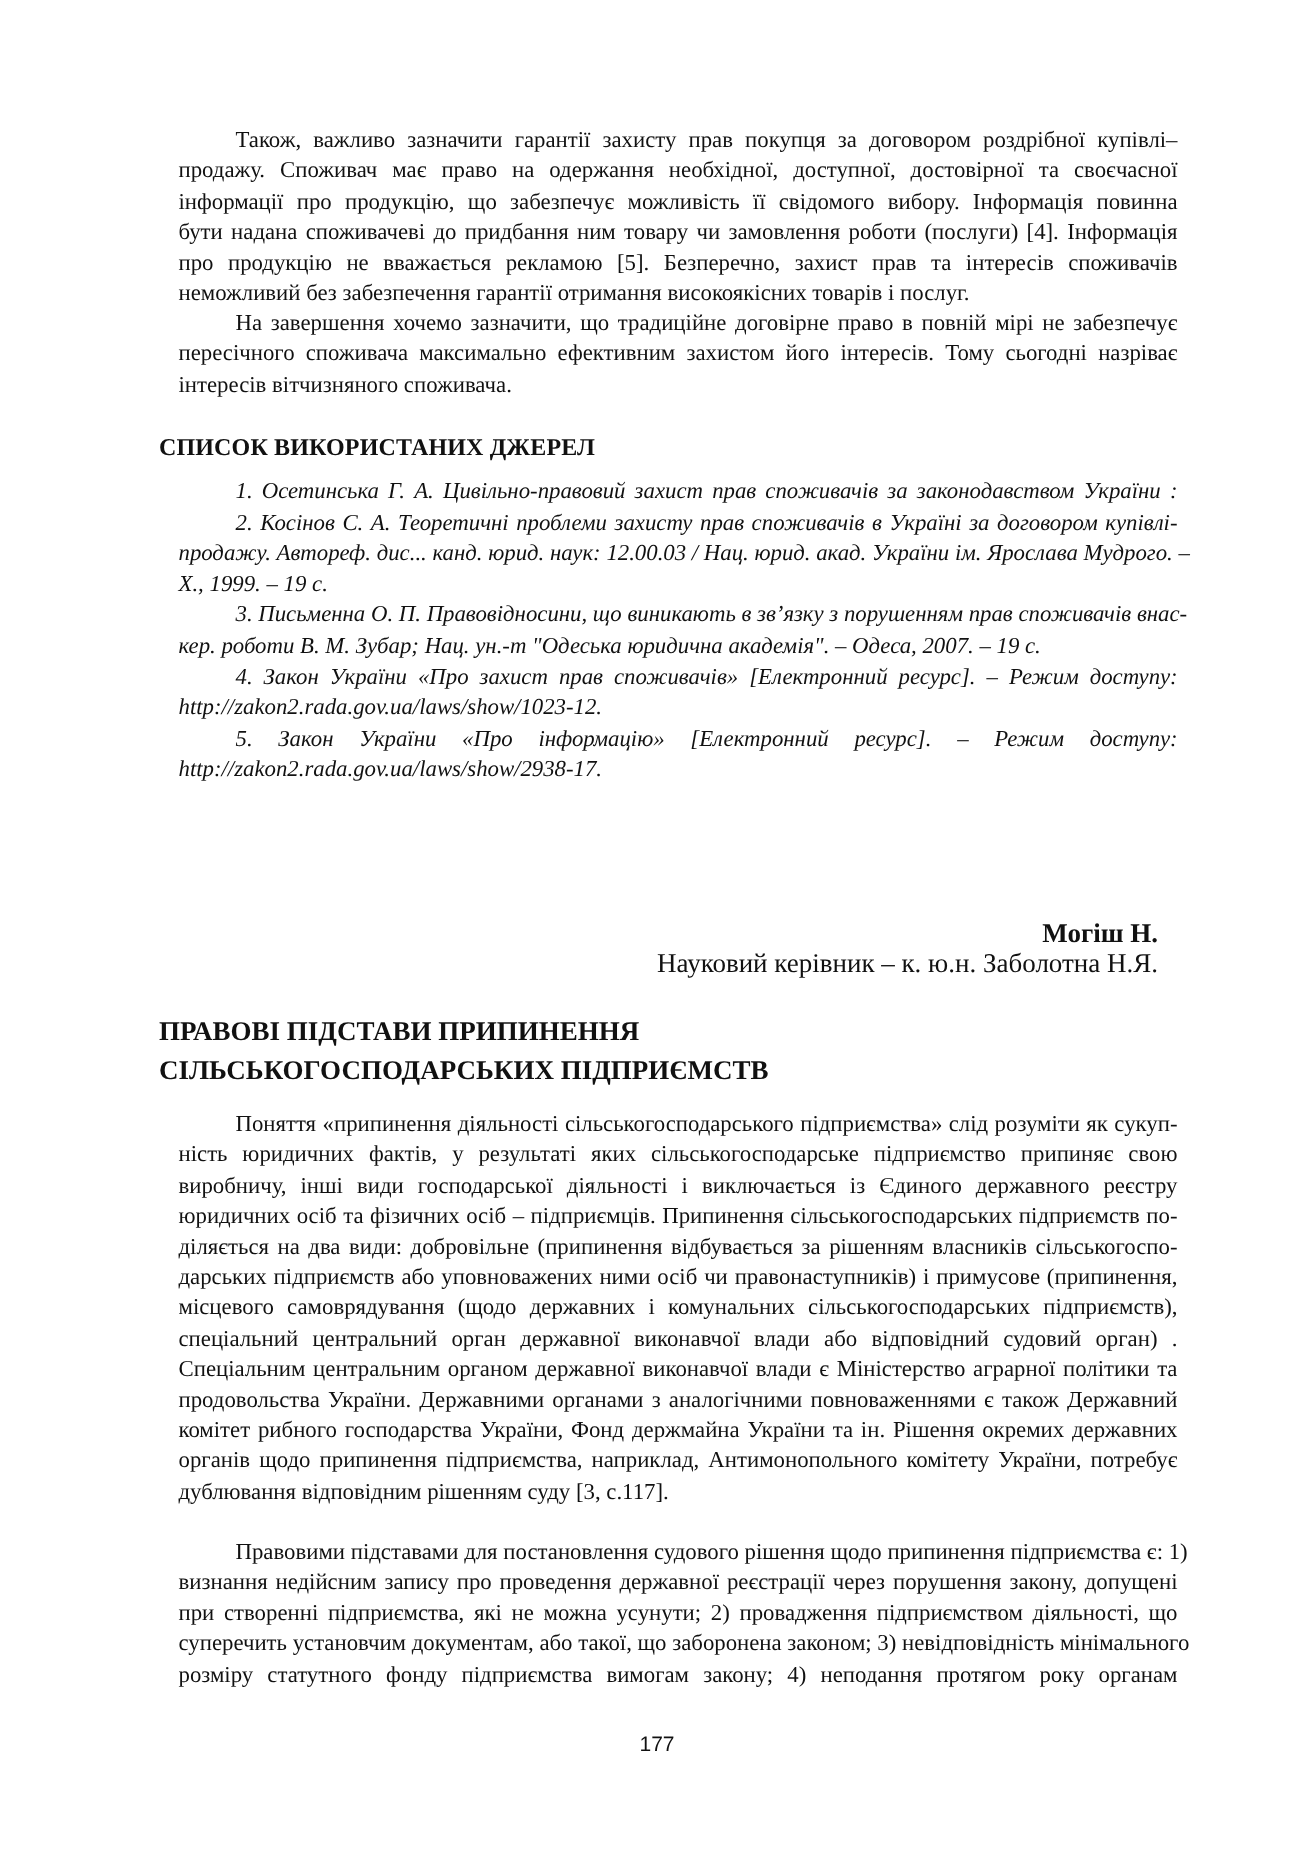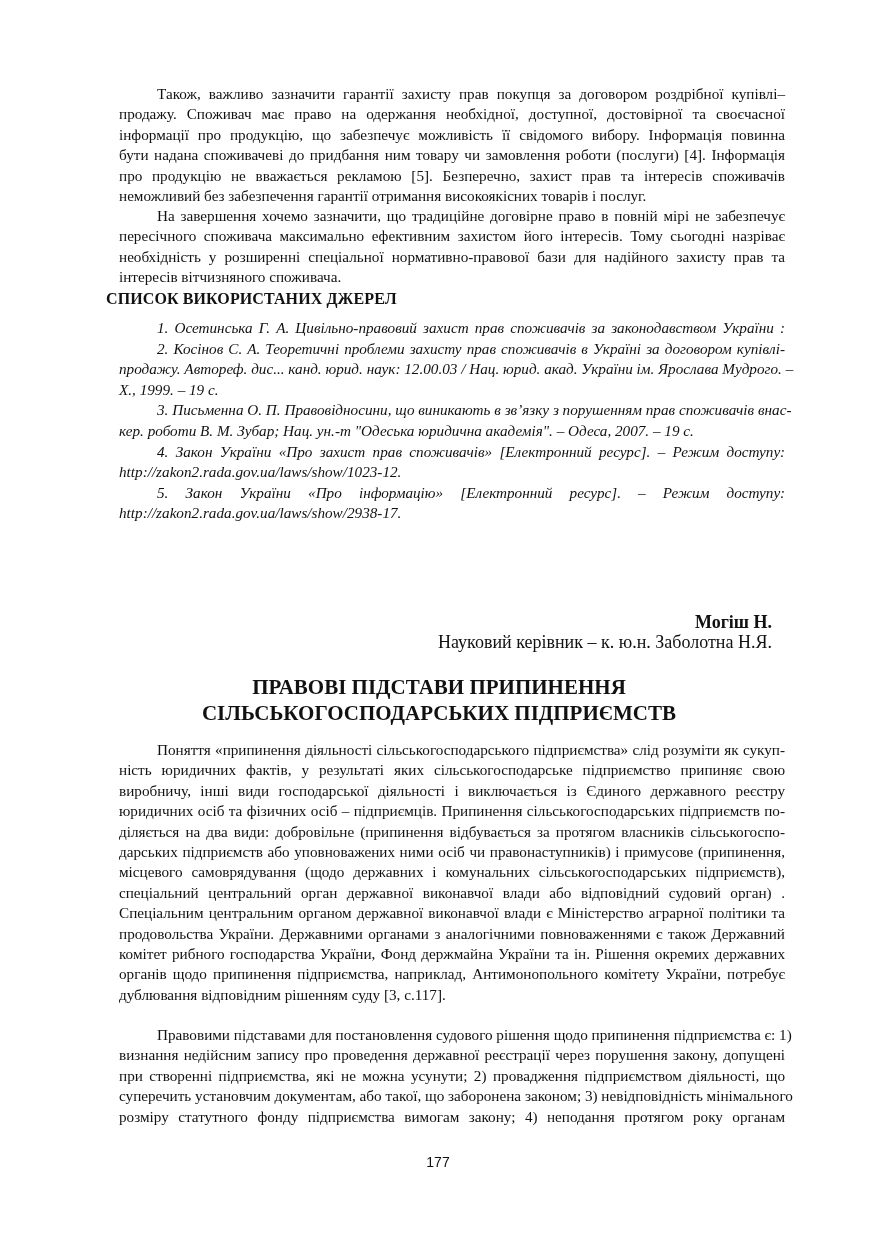--- a/index.html
+++ b/index.html
@@ -8,42 +8,41 @@
     .col { position: absolute; left: 106px; width: 666px; font-family: "Liberation Serif", "DejaVu Serif", serif; font-size: 15.2px; margin-left: 13px; }
     .line { display: block; height: 20.4px; line-height: 20.4px; white-space: nowrap; text-align: justify; text-align-last: justify; overflow: visible; }
     .line.last { text-align-last: left; }
     .line.indent { padding-left: 38px; }
     .it { font-style: italic; }
     .refs .line { height: 20.6px; line-height: 20.6px; }
     .heading-refs { position: absolute; left: 106px; width: 666px; top: 290px; font-family: "Liberation Serif", serif; font-weight: bold; font-size: 16px; letter-spacing: 0.1px; }
     .author { position: absolute; right: 104px; top: 612px; text-align: right; font-family: "Liberation Serif", serif; font-size: 18px; line-height: 20.4px; }
     .author .name { font-weight: bold; display: block; }
     .author .sup { display: block; }
-    .title { position: absolute; left: 106px; width: 666px; top: 674px; text-align: center; font-family: "Liberation Serif", serif; font-weight: bold; font-size: 21px; line-height: 26px; }
+    .title { position: absolute; left: 106px; width: 666px; top: 674px; font-family: "Liberation Serif", serif; font-weight: bold; font-size: 18px; line-height: 26px; }
     .title span { display: block; }
     .page-number { position: absolute; left: 0; width: 876px; top: 1154px; text-align: center; font-family: "Liberation Sans", "DejaVu Sans", sans-serif; font-size: 14px; }
   </style>
 </head>
 <body>
 
 <div class="page">
 
   <div class="col" style="top:84px;">
     <span class="line indent">Також, важливо зазначити гарантії захисту прав покупця за договором роздрібної купівлі–</span>
     <span class="line">продажу. Споживач має право на одержання необхідної, доступної, достовірної та своєчасної</span>
     <span class="line">інформації про продукцію, що забезпечує можливість її свідомого вибору. Інформація повинна</span>
     <span class="line">бути надана споживачеві до придбання ним товару чи замовлення роботи (послуги) [4]. Інформація</span>
     <span class="line">про продукцію не вважається рекламою [5]. Безперечно, захист прав та інтересів споживачів</span>
     <span class="line last">неможливий без забезпечення гарантії отримання високоякісних товарів і послуг.</span>
   </div>
 
   <div class="col" style="top:206px;">
     <span class="line indent">На завершення хочемо зазначити, що традиційне договірне право в повній мірі не забезпечує</span>
     <span class="line">пересічного споживача максимально ефективним захистом його інтересів. Тому сьогодні назріває</span>
-    <span class="line">необхідність у розширенні спеціальної нормативно-правової бази для надійного захисту прав та</span>
     <span class="line last">інтересів вітчизняного споживача.</span>
   </div>
 
   <div class="heading-refs">СПИСОК ВИКОРИСТАНИХ ДЖЕРЕЛ</div>
 
   <div class="col refs it" style="top:318px;">
     <div>
       <span class="line indent">1.   Осетинська Г. А. Цивільно-правовий захист прав споживачів за законодавством України :</span>
     </div>
     <div>
@@ -73,21 +72,21 @@
   <div class="title">
     <span>ПРАВОВІ ПІДСТАВИ ПРИПИНЕННЯ</span>
     <span>СІЛЬСЬКОГОСПОДАРСЬКИХ ПІДПРИЄМСТВ</span>
   </div>
 
   <div class="col" style="top:740px;">
     <span class="line indent">Поняття «припинення діяльності сільськогосподарського підприємства» слід розуміти як сукуп-</span>
     <span class="line">ність юридичних фактів, у результаті яких сільськогосподарське підприємство припиняє свою</span>
     <span class="line">виробничу, інші види господарської діяльності і виключається із Єдиного державного реєстру</span>
     <span class="line">юридичних осіб та фізичних осіб – підприємців. Припинення сільськогосподарських підприємств по-</span>
-    <span class="line">діляється на два види: добровільне (припинення відбувається за протягом власників сільськогоспо-</span>
+    <span class="line">діляється на два види: добровільне (припинення відбувається за рішенням власників сільськогоспо-</span>
     <span class="line">дарських підприємств або уповноважених ними осіб чи правонаступників) і примусове (припинення,</span>
     <span class="line">місцевого самоврядування (щодо державних і комунальних сільськогосподарських підприємств),</span>
     <span class="line">спеціальний центральний орган державної виконавчої влади або відповідний судовий орган) .</span>
     <span class="line">Спеціальним центральним органом державної виконавчої влади є Міністерство аграрної політики та</span>
     <span class="line">продовольства України. Державними органами з аналогічними повноваженнями є також Державний</span>
     <span class="line">комітет рибного господарства України, Фонд держмайна України та ін. Рішення окремих державних</span>
     <span class="line">органів щодо припинення підприємства, наприклад, Антимонопольного комітету України, потребує</span>
     <span class="line last">дублювання відповідним рішенням суду [3, с.117].</span>
   </div>
 

